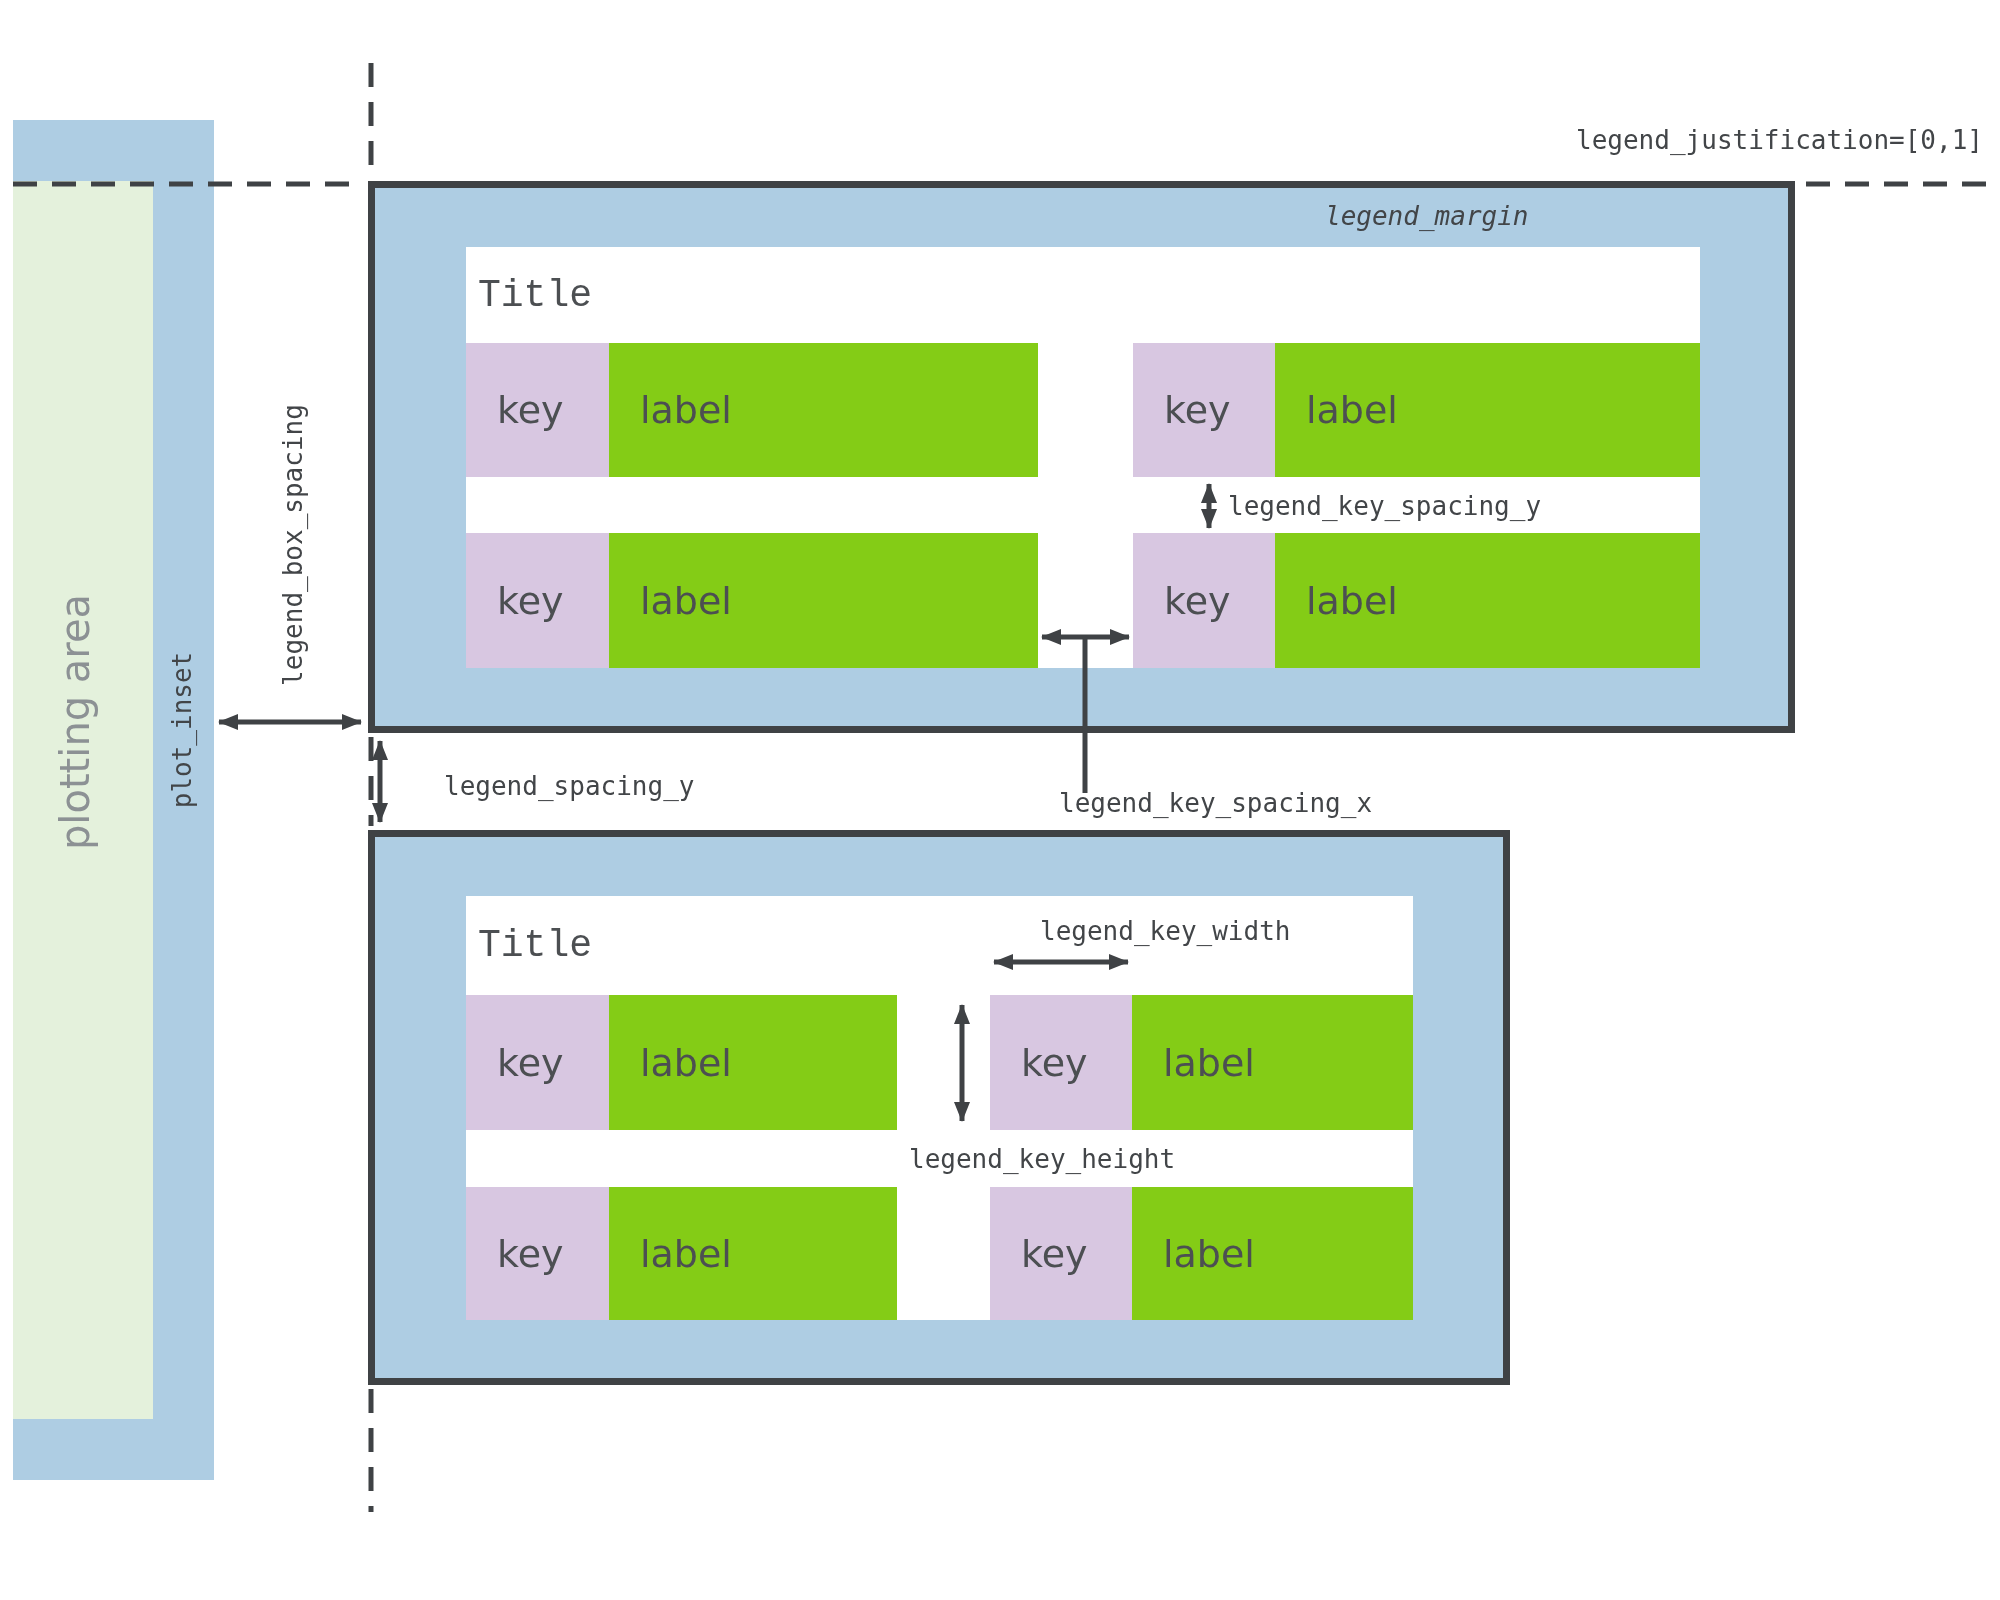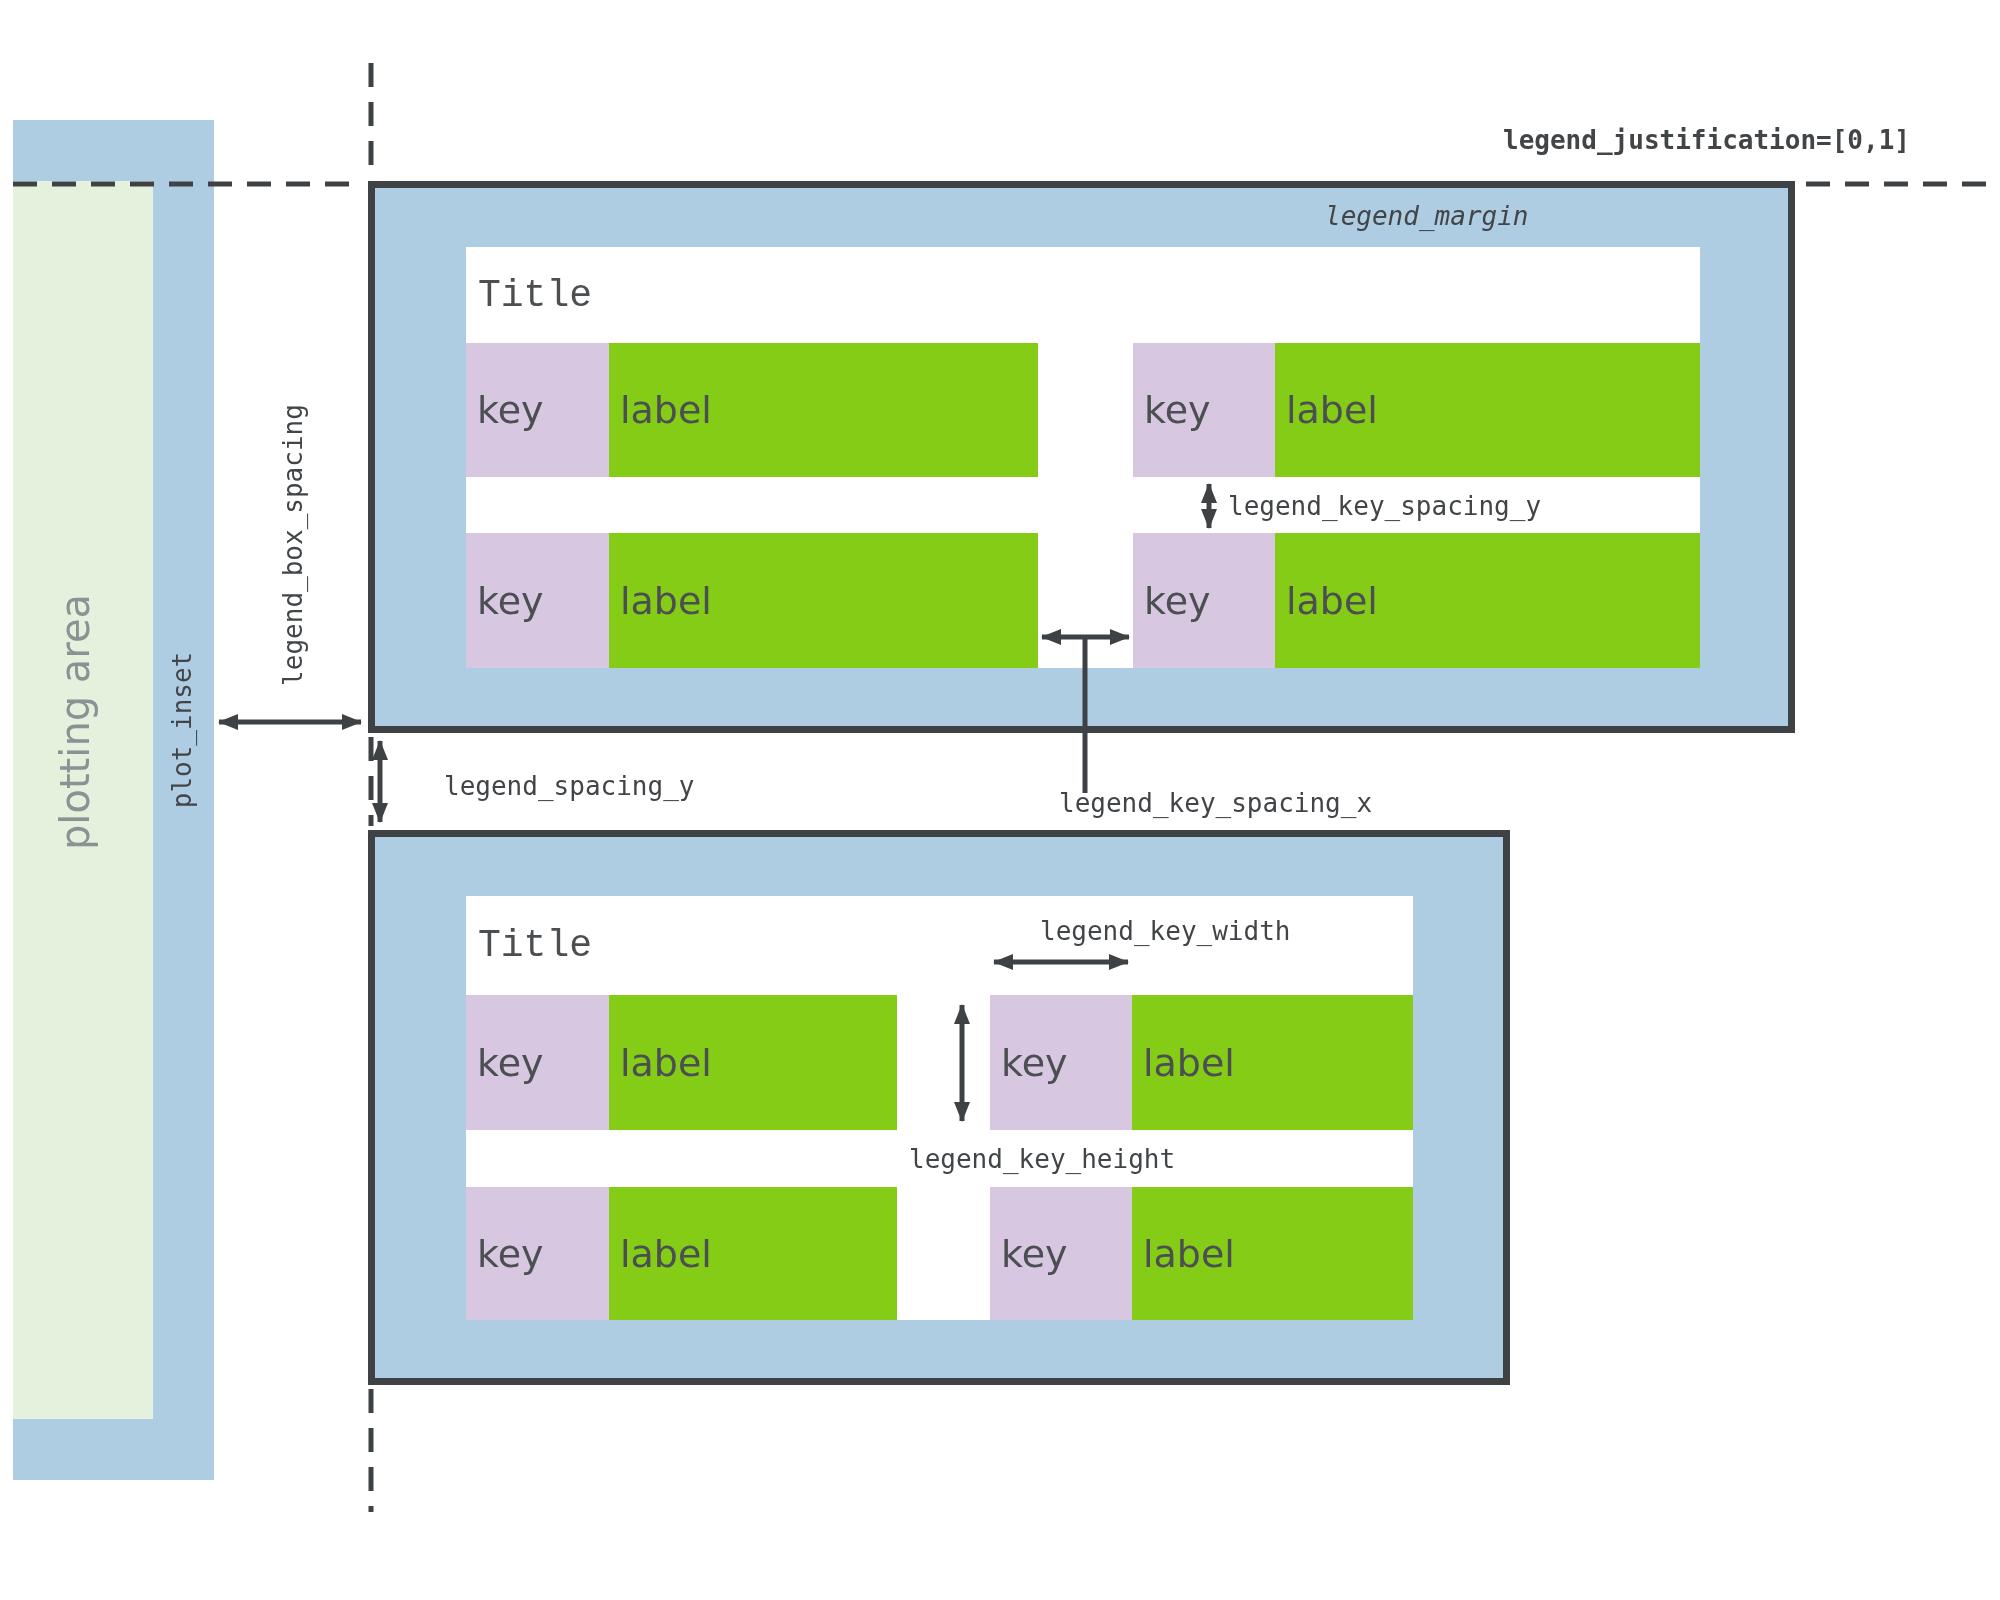--- a/index.html
+++ b/index.html
@@ -30,21 +30,21 @@
   }
   .legend-box{
     box-sizing:border-box;
     border:7px solid #3f4245;
     background:#aecde3;
   }
   .inner-panel{background:#ffffff;}
   .cell{
     display:flex;align-items:center;
     box-sizing:border-box;
-    padding-left:11px;
+    padding-left:31px;
     font-size:38px;color:#4c4f52;
   }
   .key-cell{background:#d8c7e1;}
   .label-cell{background:#84cc16;}
   .title-row{display:flex;align-items:center;padding-left:12px;}
   #plot-margin{background:#aecde3;}
   #plot-area{background:#e4f1dc;}
   #plotting-area-label{
     font-size:40px;color:#8c9194;
   }
@@ -55,21 +55,21 @@
 
 <div id="canvas">
 
   <div id="plot-margin" class="abs" style="left:13px;top:120px;width:201px;height:1360px;"></div>
   <div id="plot-area" class="abs" style="left:13px;top:181px;width:140px;height:1238px;"></div>
 
   <div id="plotting-area-label" class="abs vlabel" style="left:75px;top:722px;">plotting area</div>
   <div class="abs vlabel mono" style="left:182px;top:730px;">plot_inset</div>
   <div class="abs vlabel mono" style="left:293px;top:545px;">legend_box_spacing</div>
 
-  <div class="abs mono hlabel" style="left:1503px;top:140px;font-weight:bold;">legend_justification=[0,1]</div>
+  <div class="abs mono hlabel" style="left:1576px;top:140px;">legend_justification=[0,1]</div>
 
   <div class="legend-box abs" style="left:368px;top:181px;width:1427px;height:552px;"></div>
   <div class="abs mono hlabel" style="left:1325px;top:216px;font-style:italic;">legend_margin</div>
 
   <div class="inner-panel abs" style="left:466px;top:247px;width:1234px;height:421px;"></div>
   <div class="abs title-row sans-label" style="left:466px;top:247px;width:400px;height:96px;">Title</div>
 
   <div class="abs cell key-cell" style="left:466px;top:343px;width:143px;height:134px;">key</div>
   <div class="abs cell label-cell" style="left:609px;top:343px;width:429px;height:134px;">label</div>
   <div class="abs cell key-cell" style="left:1133px;top:343px;width:142px;height:134px;">key</div>

